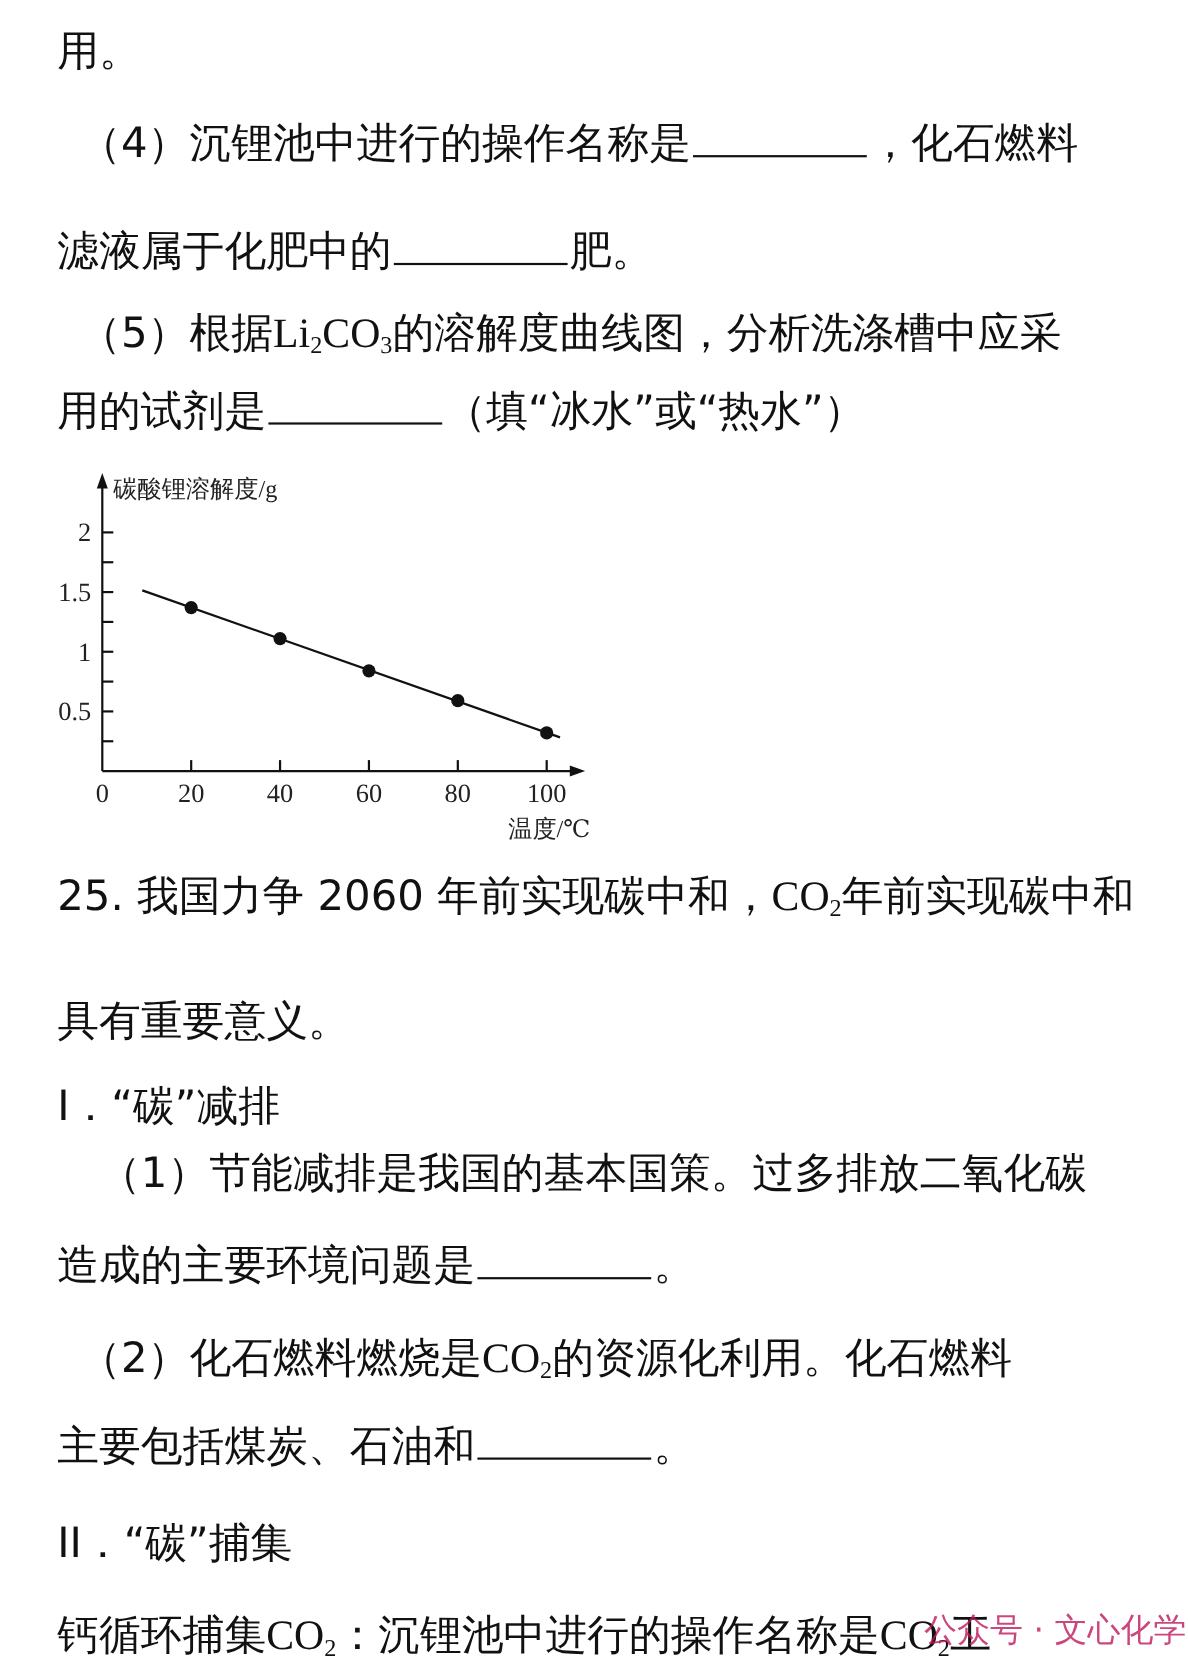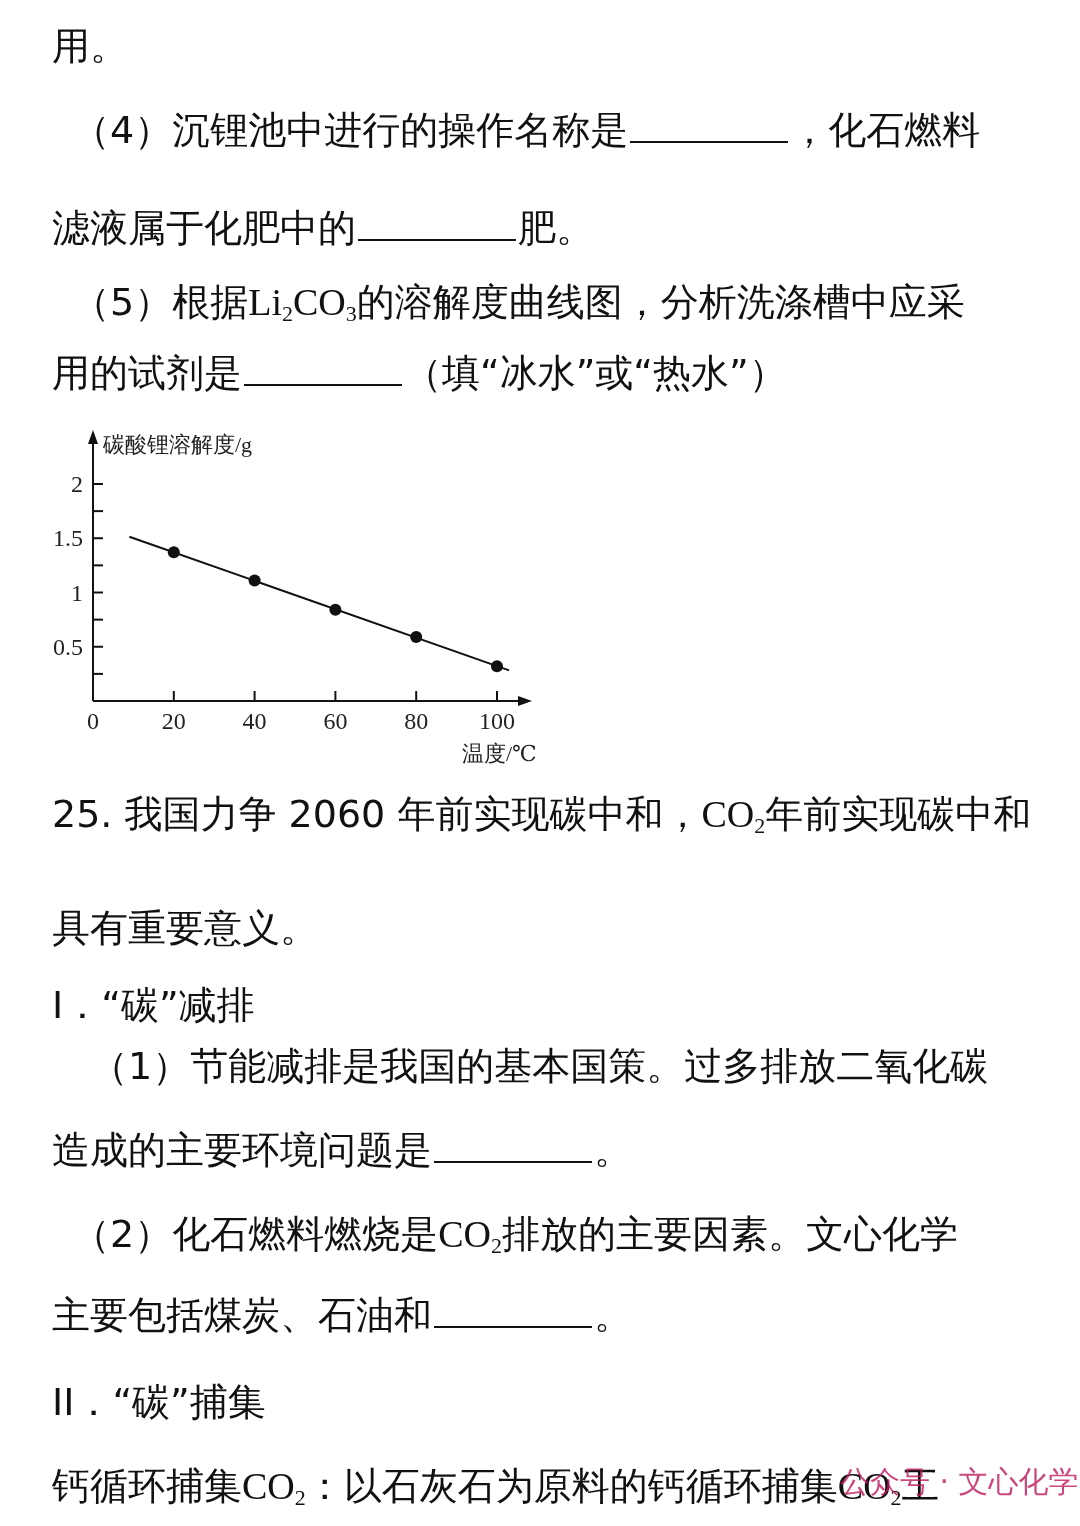--- a/index.html
+++ b/index.html
@@ -106,27 +106,27 @@
 </div>
 
 <div class="line indent" style="top:1042px;margin-left:18px;">
   <span>（1）节能减排是我国的基本国策。过多排放二氧化碳</span>
 </div>
 <div class="line" style="top:1126px;">
   <span>造成的主要环境问题是</span><span class="blank"></span><span>。</span>
 </div>
 
 <div class="line indent" style="top:1210px;">
-  <span>（2）化石燃料燃烧是</span><span class="chem"><span>CO</span><sub>2</sub></span><span>排放的主要因素。文心化学</span>
+  <span>（2）化石燃料燃烧是</span><span class="chem"><span>CO</span><sub>2</sub></span><span>的资源化利用。化石燃料</span>
 </div>
 <div class="line" style="top:1294px;font-family:Liberation Mono, monospace;">
   <span>主要包括煤炭、石油和</span><span class="blank"></span><span>。</span>
 </div>
 
 <div class="line" style="top:1378px;">
   <span>II．“碳”捕集</span>
 </div>
 
 <div class="line" style="top:1462px;">
-  <span>钙循环捕集</span><span class="chem"><span>CO</span><sub>2</sub></span><span>：以石灰石为原料的钙循环捕集</span><span class="chem"><span>CO</span><sub>2</sub></span><span>工</span>
+  <span>钙循环捕集</span><span class="chem"><span>CO</span><sub>2</sub></span><span>：沉锂池中进行的操作名称是</span><span class="chem"><span>CO</span><sub>2</sub></span><span>工</span>
 </div>
 
 <div class="watermark">公众号 · 文心化学</div>
 
 </body></html>

